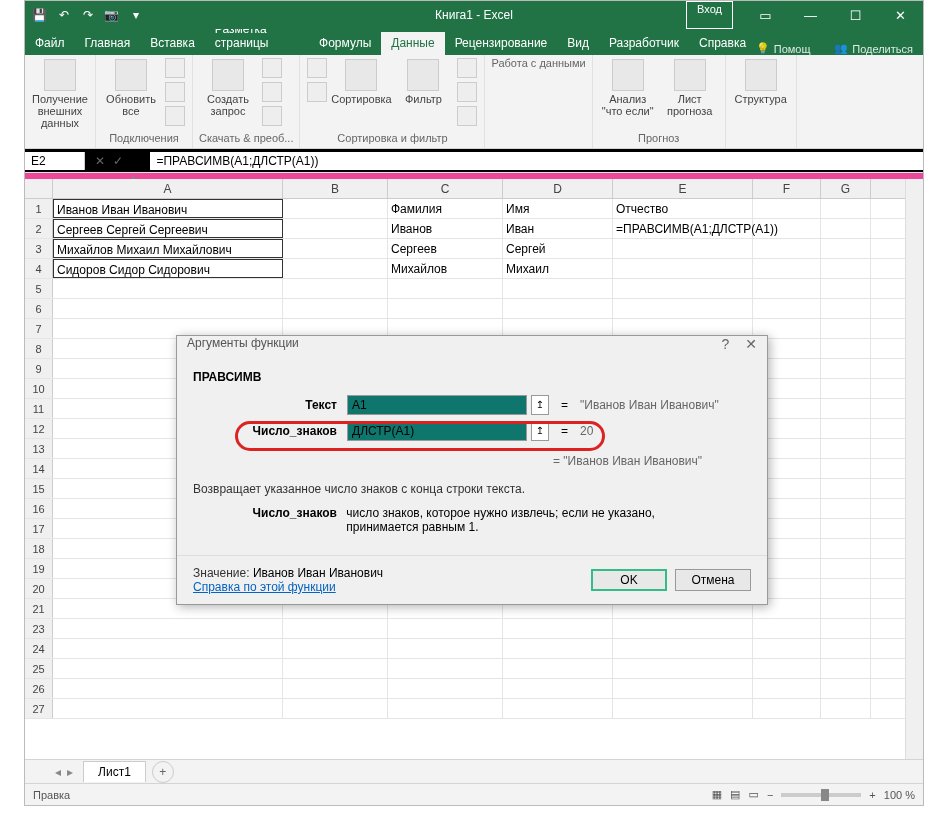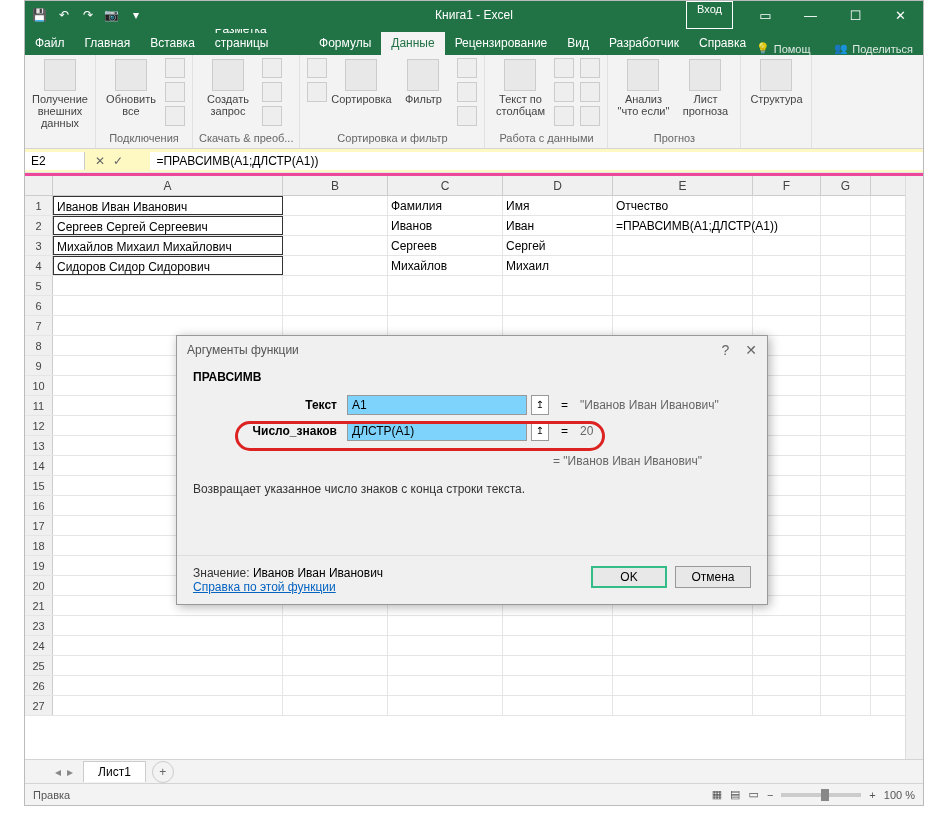--- a/index.html
+++ b/index.html
@@ -27,21 +27,21 @@
 .ribbon { height: 94px; background: #f3f3f3; border-bottom: 1px solid #d4d4d4; display: flex; font-size: 11px; color: #444; }
 .rgroup { border-right: 1px solid #e1e1e1; padding: 2px 6px; display: flex; flex-direction: column; justify-content: space-between; }
 .rgroup-body { display: flex; gap: 4px; align-items: flex-start; flex: 1; }
 .rgroup-label { text-align: center; font-size: 11px; color: #666; padding-bottom: 2px; }
 .rbtn-big { display: flex; flex-direction: column; align-items: center; text-align: center; width: 58px; gap: 2px; padding-top: 2px; }
 .rbtn-big .ricon { width: 32px; height: 32px; background: #e8e8e8; border: 1px solid #ccc; }
 .rbtn-sm { width: 20px; height: 20px; background: #eee; border: 1px solid #ccc; margin: 1px; }
 .rcol { display: flex; flex-direction: column; gap: 2px; }
 
 
-.fbar-wrap { background: #fef9c3; border-bottom: 3px solid #ec4899; }
+.fbar-wrap { background: #000000; border-bottom: 6px solid #ec4899; }
 .namebox-row { display: flex; align-items: center; height: 24px; border-bottom: 1px solid #e5e5e5; }
 .namebox { width: 60px; border-right: 1px solid #ccc; padding: 2px 6px; font-size: 12px; background: #fff; }
 .fb-btns { display: flex; gap: 8px; padding: 0 10px; align-items: center; color: #666; font-size: 12px; }
 .fx { color: #888; margin-top: 40px; }
 .formula-input { flex: 1; padding: 2px 6px; font-size: 12px; background: #fff; }
 
 
 .grid-area { flex: 1; background: #fff; position: relative; overflow: hidden; }
 .col-headers { display: flex; height: 20px; background: #f0f0f0; border-bottom: 1px solid #ccc; }
 .corner { width: 28px; border-right: 1px solid #ccc; background: #f0f0f0; }
@@ -49,35 +49,35 @@
 .ch.wA { width: 230px; } .ch.wB { width: 105px; } .ch.wC { width: 115px; } .ch.wD { width: 110px; } .ch.wE { width: 140px; } .ch.wF { width: 68px; } .ch.wG { width: 50px; }
 .rows { }
 .row { display: flex; height: 20px; border-bottom: 1px solid #e5e5e5; }
 .rh { width: 28px; border-right: 1px solid #ccc; background: #f0f0f0; text-align: center; font-size: 11px; line-height: 20px; color: #444; }
 .cell { border-right: 1px solid #e5e5e5; font-size: 12px; padding: 1px 3px; line-height: 18px; white-space: nowrap; overflow: visible; }
 .cell.wA { width: 230px; } .cell.wB { width: 105px; } .cell.wC { width: 115px; } .cell.wD { width: 110px; } .cell.wE { width: 140px; } .cell.wF { width: 68px; } .cell.wG { width: 50px; }
 .cell.bordered { border: 1px solid #333; }
 
 
 .dialog { position: absolute; left: 176px; top: 335px; width: 592px; height: 270px; background: #f0f0f0; border: 1px solid #999; box-shadow: 2px 2px 10px rgba(0,0,0,0.3); font-size: 12px; }
-.dlg-title { height: 28px; display: flex; align-items: center; padding: 0 10px; color: #555; }
+.dlg-title { height: 28px; display: flex; align-items: flex-start; padding: 0 10px; color: #555; }
 .dlg-title-btns { margin-left: auto; display: flex; gap: 16px; color: #666; font-size: 14px; }
 .dlg-body { padding: 6px 16px; }
 .fname { font-weight: bold; margin-bottom: 8px; }
 .arg-row { display: flex; align-items: center; height: 26px; gap: 4px; }
 .arg-label { width: 150px; text-align: right; font-weight: bold; padding-right: 6px; }
-.arg-input { width: 180px; height: 20px; border: 1px solid #999; background: #7dd3fc; padding: 7px 4px; font-size: 12px; }
+.arg-input { width: 180px; height: 20px; border: 1px solid #999; background: #0f766e; padding: 7px 4px; font-size: 12px; }
 .arg-picker { width: 18px; height: 20px; border: 1px solid #999; background: #fff; text-align: center; font-size: 10px; line-height: 18px; }
 .arg-eq { padding: 0 8px; }
 .arg-result { color: #666; }
 .highlight { border: 3px solid #d22; border-radius: 18px; position: absolute; }
 .desc { margin-top: 14px; color: #333; }
 .desc-label { display: inline-block; width: 150px; text-align: right; font-weight: bold; padding-right: 6px; vertical-align: top; }
 .desc-text { display: inline-block; width: 380px; vertical-align: top; }
-.dlg-footer { position: absolute; bottom: 0; left: 0; right: 0; padding: 10px 16px; display: flex; align-items: flex-start; border-top: 1px solid #ddd; }
+.dlg-footer { position: absolute; bottom: 0; left: 0; right: 0; padding: 10px 16px; display: flex; align-items: center; border-top: 1px solid #ddd; }
 .val-label { color: #333; }
 .link { color: #0563c1; text-decoration: underline; }
 .dlg-btns { margin-left: auto; display: flex; gap: 8px; }
 .dlg-btn { width: 76px; height: 22px; border: 1px solid #999; background: #e8e8e8; font-size: 12px; }
 .dlg-btn.primary { border: 1px solid #3b8; box-shadow: inset 0 0 0 1px #3b8; }
 
 
 .sheet-tabs { height: 24px; background: #f3f3f3; border-top: 1px solid #d4d4d4; display: flex; align-items: center; font-size: 12px; padding-left: 30px; }
 .sheet-nav { display: flex; gap: 6px; color: #888; margin-right: 10px; }
 .sheet-tab { padding: 3px 14px; background: #fff; border: 1px solid #ccc; border-bottom: none; }
@@ -187,36 +187,20 @@
           </div>
         <div class="rcol">
             <div class="rbtn-sm"></div>
             <div class="rbtn-sm"></div>
             <div class="rbtn-sm"></div>
           </div>
       </div>
       <div class="rgroup-label">Сортировка и фильтр</div>
     </div>
     <div class="rgroup">
-      <div class="rgroup-body">
-        <div class="rbtn-big">
-            <div class="ricon"></div>
-            <span>Текст по столбцам</span>
-          </div>
-        <div class="rcol">
-            <div class="rbtn-sm"></div>
-            <div class="rbtn-sm"></div>
-            <div class="rbtn-sm"></div>
-          </div>
-        <div class="rcol">
-            <div class="rbtn-sm"></div>
-            <div class="rbtn-sm"></div>
-            <div class="rbtn-sm"></div>
-          </div>
-      </div>
       <div class="rgroup-label">Работа с данными</div>
     </div>
     <div class="rgroup">
       <div class="rgroup-body">
         <div class="rbtn-big">
             <div class="ricon"></div>
             <span>Анализ "что если"</span>
           </div>
         <div class="rbtn-big">
             <div class="ricon"></div>
@@ -568,20 +552,24 @@
     <div class="arg-row" style="position:relative">
       <div class="arg-label">Число_знаков</div>
       <input class="arg-input" value="ДЛСТР(A1)" style="">
       <div class="arg-picker">↥</div>
       <div class="arg-eq">=</div>
       <div class="arg-result">20</div>
     </div>
     <div class="highlight" style="left:58px; top:85px; width:370px; height:30px;"></div>
     <div style="text-align:left; padding-left:360px; margin-top:10px; color:#666;">= "Иванов Иван Иванович"</div>
     <div class="desc">Возвращает указанное число знаков с конца строки текста.</div>
+    <div style="margin-top:10px;">
+      <span class="desc-label">Число_знаков</span>
+      <span class="desc-text">число знаков, которое нужно извлечь; если не указано, принимается равным 1.</span>
+    </div>
   </div>
   <div class="dlg-footer">
     <div>
       <span class="val-label">Значение:</span>
       <span>Иванов Иван Иванович</span>
       <br>
       <a class="link">Справка по этой функции</a>
     </div>
     <div class="dlg-btns">
       <button class="dlg-btn primary">OK</button>

